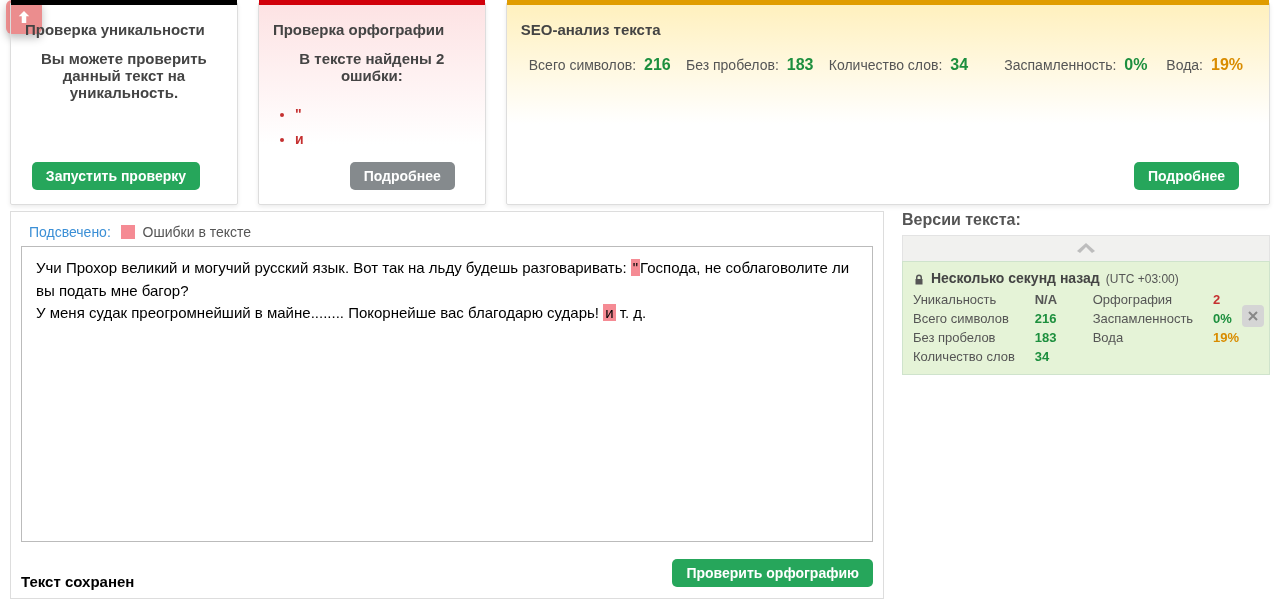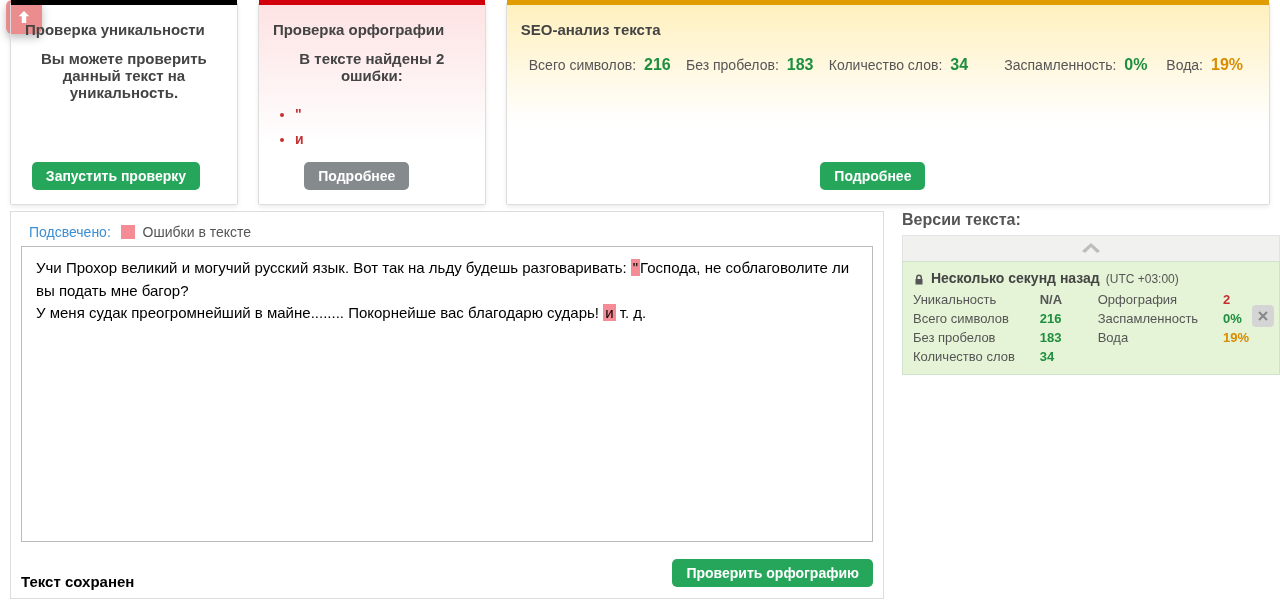--- a/index.html
+++ b/index.html
@@ -59,21 +59,21 @@
     border:none; cursor:pointer;
     border-radius:5px; color:#fff; font-size:14px;
     padding:6px 14px; font-weight:bold;
   }
   .btn-green { background:#26a65b; }
   .btn-gray { background:#858a8d; }
   .card .actions {
     position:absolute; left:0; right:16px; bottom:14px;
     display:flex; justify-content:center;
   }
-  .card-orth .actions, .card-seo .actions { padding-right:14px; }
+  .card-orth .actions, .card-seo .actions { justify-content:flex-end; padding-right:14px; }
   .seo-cols { display:flex; justify-content:space-between; padding:6px 8px 0; gap:18px; }
   .seo-col { display:flex; gap:6px; }
   .seo-row { display:flex; align-items:center; justify-content:flex-end; gap:8px; white-space:nowrap; }
   .seo-row .lab { color:#555; font-size:14px; }
   .seo-row .val { font-weight:bold; font-size:16px; min-width:36px; text-align:left; }
   .val-green { color:#1d8f3e; }
   .val-orange { color:#d98c00; }
 
   .mainrow { display:flex; gap:18px; margin-top:6px; padding:0 0 0 4px;}
   .leftpane { flex:1; border:1px solid #ddd; margin-left:6px; padding:8px 10px 48px; position:relative; height:388px;}
@@ -81,21 +81,21 @@
   .legend .link { color:#3b8fd6; cursor:pointer; }
   .legend .sq { display:inline-block; width:14px; height:14px; background:#f58b94; vertical-align:-2px; margin:0 4px 0 6px; }
   .textarea {
     width:100%; height:296px; border:1px solid #bbb; padding:10px 14px;
     font-size:15px; color:#000000; line-height:1.5; overflow-y:scroll;
     resize:none; outline:none; font-family:inherit; white-space:pre-wrap;
   }
   .textarea .mark { background:#f58b94; padding:0 2px; }
   .bottombar { position:absolute; left:0; right:0; bottom:8px; display:flex; justify-content:space-between; align-items:center; padding:0 10px;}
   .saved { color:#000000; font-weight:bold; font-size:15px;margin-top:17px; }
-  .rightpane { width:378px; height:388px; }
+  .rightpane { width:378px; padding-right:10px; height:388px; }
   .rightpane h3 { font-size:16px; color:#555; font-weight:bold; margin-bottom:6px; }
   .chevpanel { background:#f1f1ef; text-align:center; padding:2px 0; color:#bdbdbd; border:1px solid #e3e3e3; border-bottom:none;}
   .chevpanel svg { width:24px; height:18px; }
   .version {
     border:1px solid #cfe3cc; background:#e5f3d7; padding:8px 10px 10px;
   }
   .vhead { display:flex; align-items:flex-end; gap:6px; font-size:14px; margin-bottom:6px;}
   .vhead .lock { width:12px; height:12px; }
   .vhead .when { font-weight:bold; color:#444; }
   .vhead .tz { font-size:12px; color:#555; }

